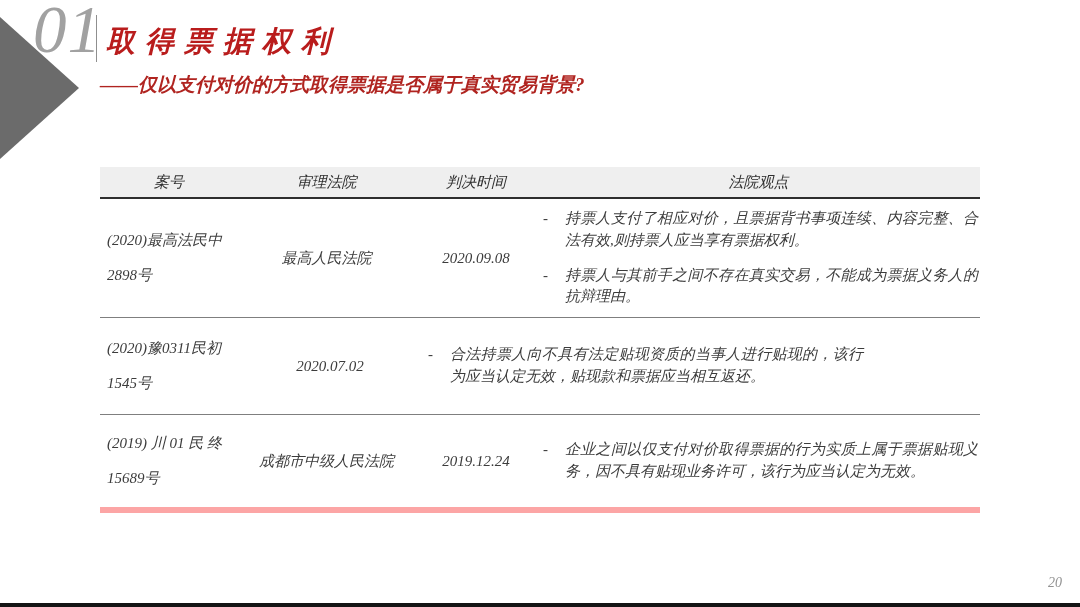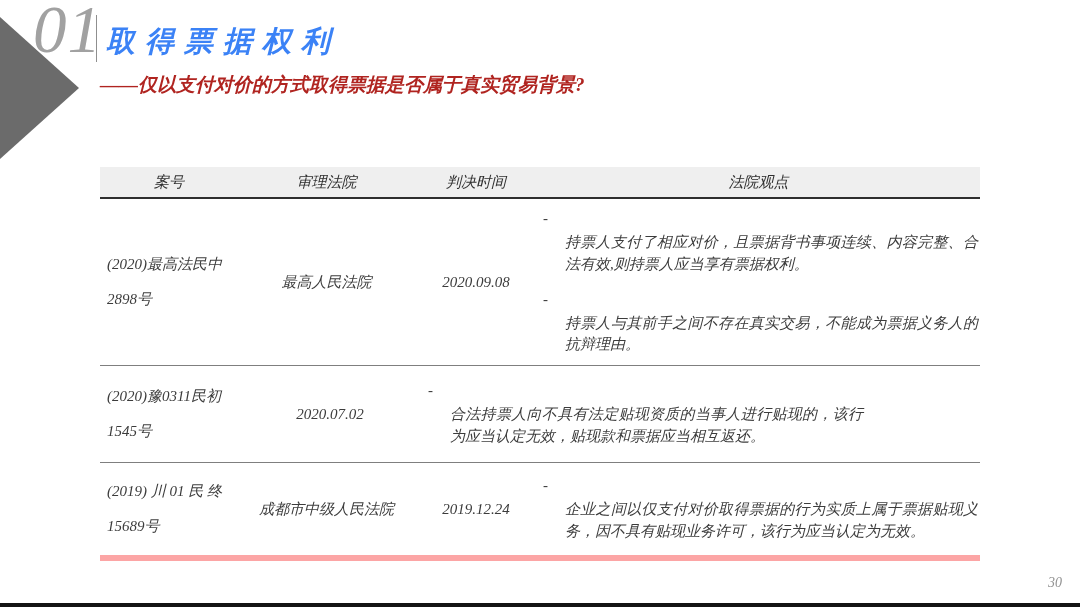--- a/index.html
+++ b/index.html
@@ -22,21 +22,21 @@
     position: absolute; left: 33px; top: -4px;
     font-size: 67px; line-height: 1.0;
     color: #a1a1a1; letter-spacing: 1px;
   }
   .header-divider {
     position: absolute; left: 96px; top: 15px;
     width: 1px; height: 47px; background: #8f8f8f;
   }
   .slide-title {
     position: absolute; left: 106px; top: 22px;
-    font-size: 29px; color: #3b82f6;
+    font-size: 29px; color: #b91c1c;
     letter-spacing: 10px; white-space: nowrap;
   }
   .slide-subtitle {
     position: absolute; left: 100px; top: 72px;
     font-size: 19px; font-weight: bold;
     color: #b02420; white-space: nowrap;
   }
 
   
   .case-table {
@@ -70,21 +70,21 @@
   .td.c2, .td.c3 { justify-content: center; text-align: center; }
   .td.c4 {
     flex-direction: column; justify-content: center;
     align-items: stretch; gap: 13px; padding: 9px 0;
   }
   .bullet { display: flex; line-height: 1.45; }
   .bullet .dash {
     flex: 0 0 28px; text-align: left; padding-left: 6px;
   }
   .bullet .optext {
-    flex: 1; text-align: justify; padding-right: 2px; margin-top: 24px;
+    flex: 1; text-align: justify; padding-right: 2px;
   }
 
   
   .page-number {
     position: absolute; right: 18px; bottom: 16px;
     font-size: 14px; color: #929292;
   }
   .bottom-bar {
     position: absolute; left: 0; bottom: 0;
     width: 100%; height: 4px; background: #141414;
@@ -147,16 +147,16 @@
       <div class="td c4">
         <div class="bullet">
           <span class="dash">-</span>
           <span class="optext">企业之间以仅支付对价取得票据的行为实质上属于票据贴现义务，因不具有贴现业务许可，该行为应当认定为无效。</span>
         </div>
       </div>
     </div>
 
   </div>
 
-  <div class="page-number">30</div>
+  <div class="page-number">20</div>
   <div class="bottom-bar"></div>
 
 </div>
 
 </body></html>

